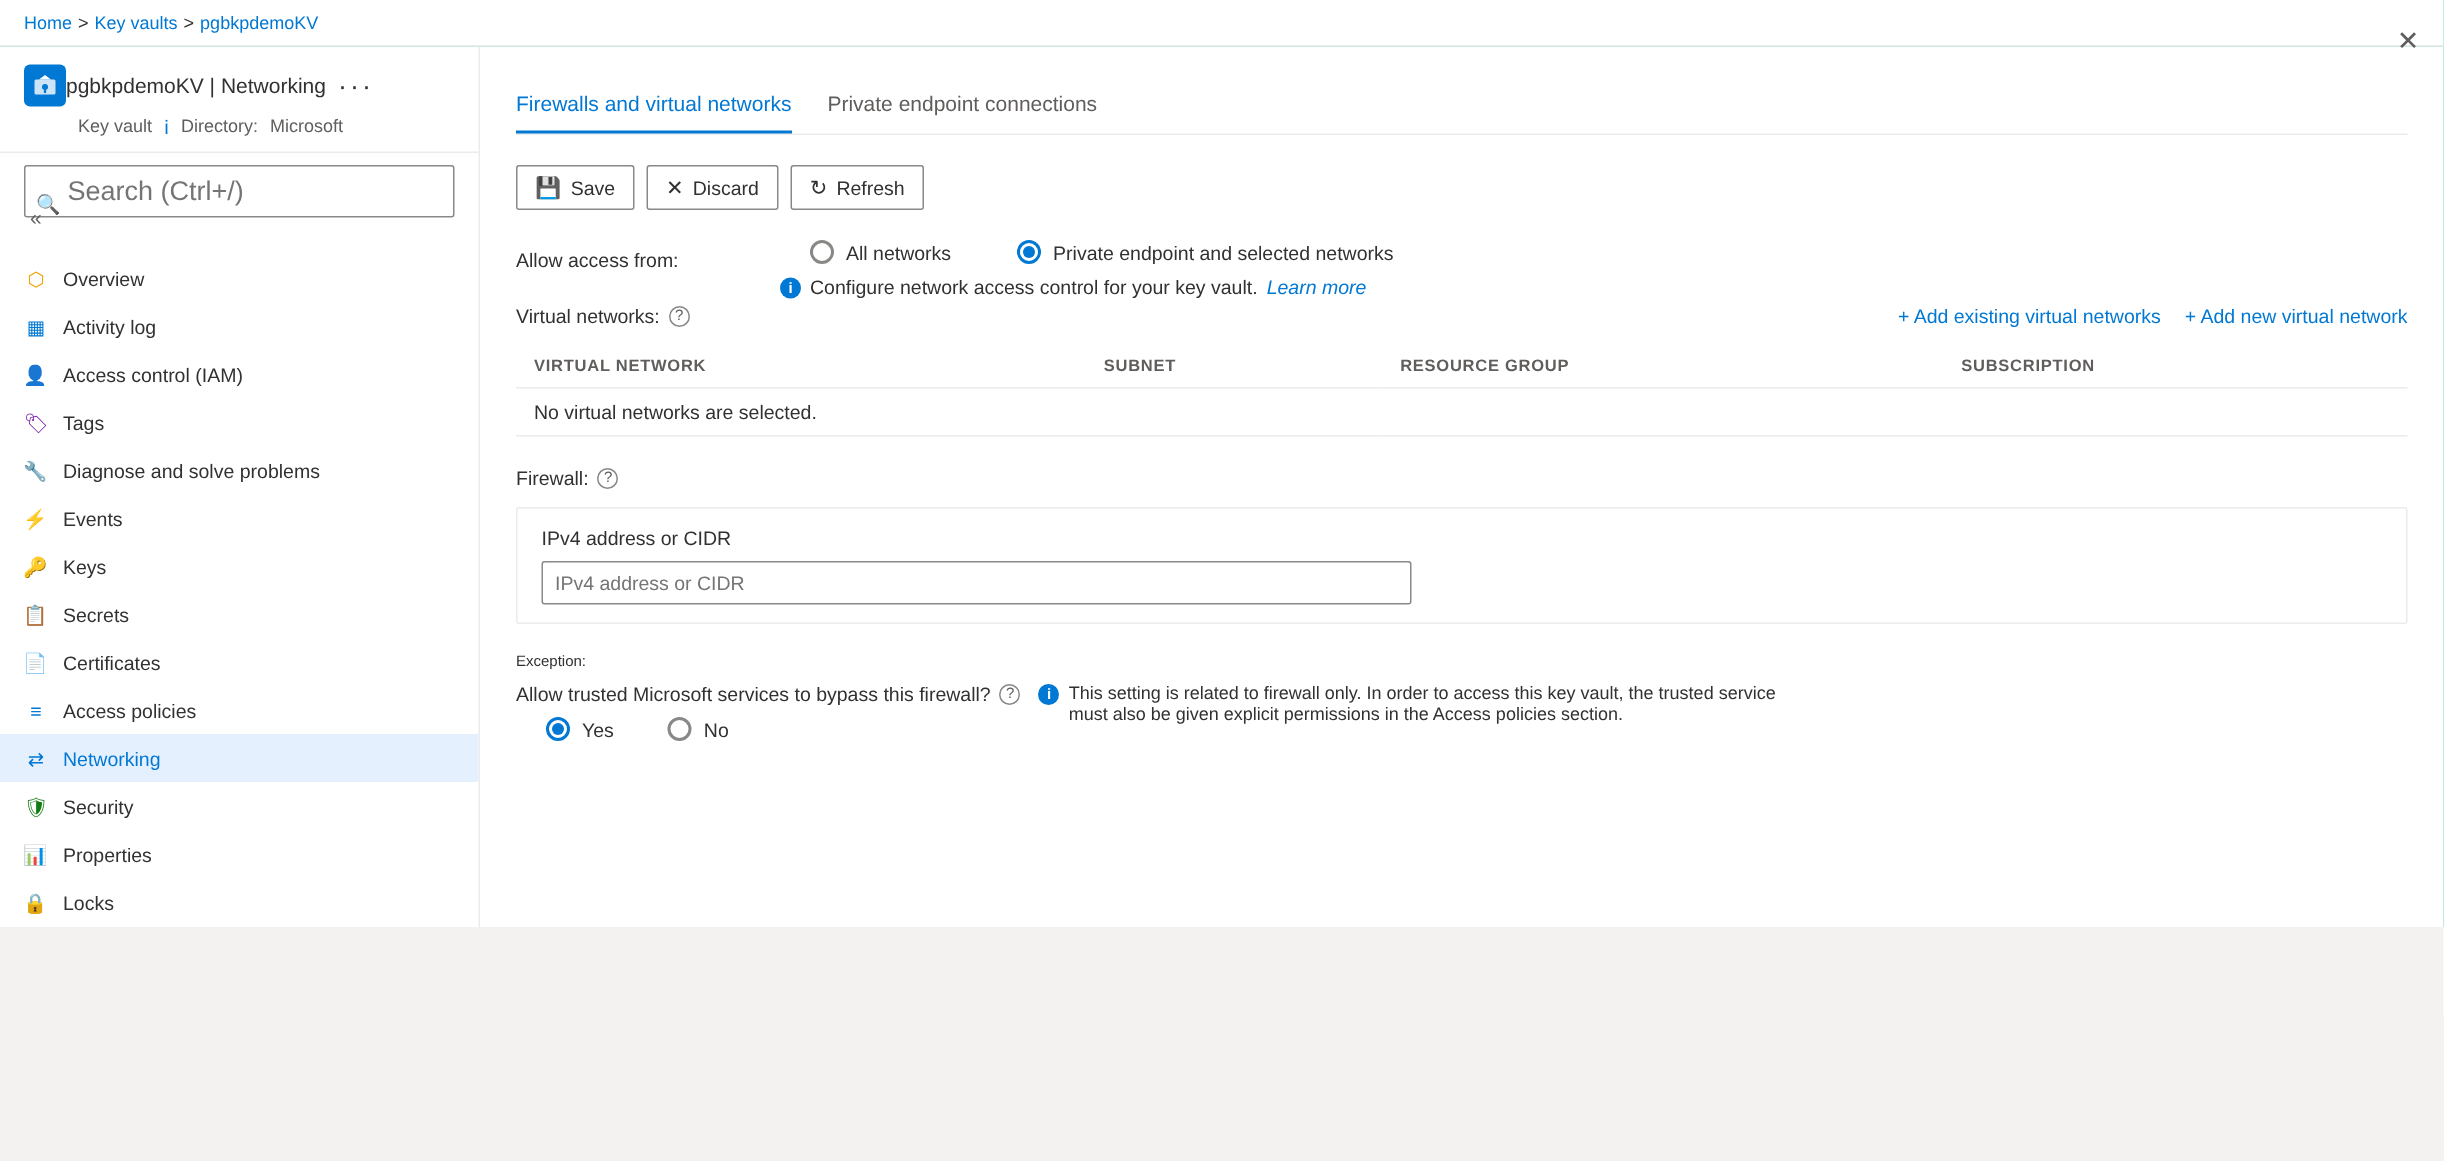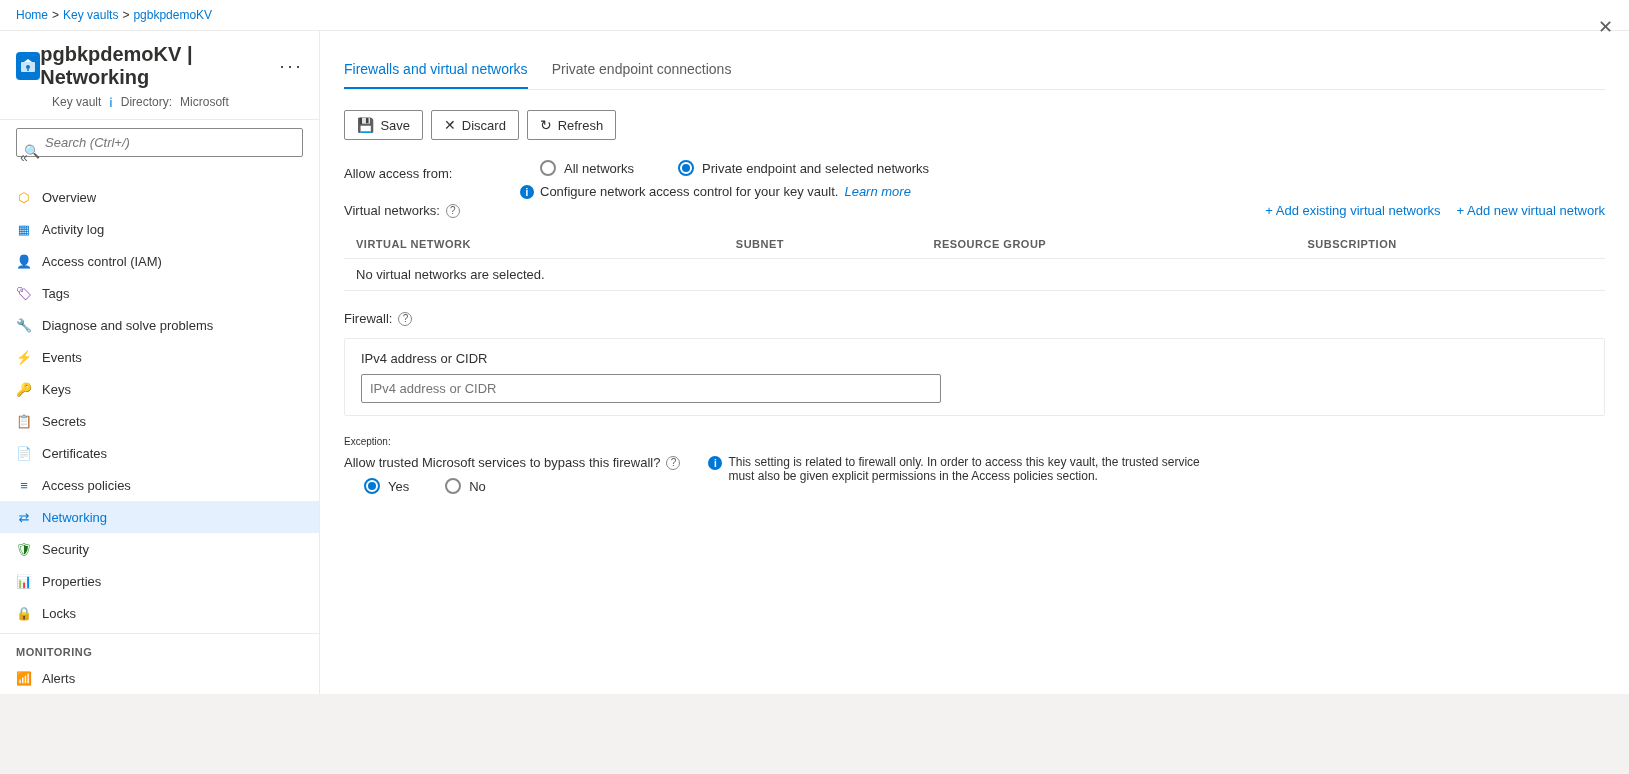--- a/index.html
+++ b/index.html
@@ -1,39 +1,39 @@
 <!DOCTYPE html>
 <html><head>
   <meta charset="utf-8">
   <style>
     * { box-sizing: border-box; margin: 0; padding: 0; }
     body { font-family: 'Segoe UI', Arial, sans-serif; font-size: 13px; background: #f3f2f1; color: #323130; }
     
-    .app-container { display: flex; flex-direction: column; height: 694px; width: 1629px; background: #14b8a6; overflow: hidden; }
+    .app-container { display: flex; flex-direction: column; height: 618px; width: 1629px; background: #14b8a6; overflow: hidden; }
     
     
     .breadcrumb { display: flex; align-items: center; padding: 8px 16px; font-size: 12px; color: #0078d4; background: #fff; border-bottom: 1px solid #edebe9; }
     .breadcrumb span { color: #323130; margin: 0 4px; }
     .breadcrumb a { color: #0078d4; text-decoration: none; cursor: pointer; }
     
     
     .main-layout { display: flex; flex: 1; overflow: hidden; }
     
     
     .sidebar { width: 320px; min-width: 320px; background: #fff; border-right: 1px solid #edebe9; display: flex; flex-direction: column; overflow: hidden; }
     
     .sidebar-header { padding: 12px 16px 8px; border-bottom: 1px solid #edebe9; }
     .resource-icon { width: 28px; height: 28px; background: #0078d4; border-radius: 4px; display: flex; align-items: center; justify-content: center; }
     .resource-icon svg { width: 20px; height: 20px; }
-    .resource-name { font-size: 20px; font-weight: 700; color: #323130; }
+    .resource-name { font-size: 14px; font-weight: 400; color: #323130; }
     .resource-subtitle { display: flex; align-items: center; gap: 8px; font-size: 12px; color: #605e5c; margin-left: 36px; }
     .resource-type { color: #605e5c; }
     
     .search-box { margin: 8px 16px; position: relative; }
-    .search-box input { width: 100%; padding: 6px 8px 6px 28px; border: 1px solid #8a8886; border-radius: 2px; font-size: 13px; color: #323130; font-style: italic; }
+    .search-box input { width: 100%; padding: 6px 8px 6px 28px; border: 1px solid #8a8886; border-radius: 2px; font-size: 18px; color: #323130; }
     .search-icon { position: absolute; left: 8px; top: 50%; transform: translateY(-50%); color: #605e5c; font-size: 13px; }
     .collapse-btn { position: absolute; right: -16px; top: 50%; transform: translateY(-50%); background: none; border: none; cursor: pointer; color: #605e5c; font-size: 16px; }
     
     .sidebar-nav { flex: 1; overflow-y: auto; padding-bottom: 8px; }
     .nav-item { display: flex; align-items: center; gap: 10px; padding: 8px 16px; cursor: pointer; color: #323130; text-decoration: none; }
     .nav-item.active { background: #e5f0ff; color: #0078d4; font-weight: 500; }
     .nav-item .nav-icon { width: 16px; height: 16px; display: flex; align-items: center; justify-content: center; flex-shrink: 0; }
     .nav-section-title { padding: 12px 16px 4px; font-size: 11px; font-weight: 600; color: #605e5c; text-transform: uppercase; letter-spacing: 0.5px; border-top: 1px solid #edebe9; margin-top: 4px; }
     
     
@@ -80,21 +80,21 @@
     
     .firewall-section { margin-top: 20px; }
     .firewall-label { display: flex; align-items: center; gap: 6px; font-size: 13px; margin-bottom: 12px; }
     .ipv4-box { border: 1px solid #edebe9; border-radius: 2px; padding: 12px 16px; margin-bottom: 20px; }
     .ipv4-title { font-size: 13px; font-weight: 500; margin-bottom: 8px; }
     .ipv4-input { width: 100%; max-width: 580px; padding: 6px 8px; border: 1px solid #8a8886; border-radius: 2px; font-size: 13px; color: #a19f9d; }
     
     
     .exception-section { margin-top: 16px; }
     .exception-label { font-size: 10px; margin-bottom: 8px; }
-    .exception-row { display: flex; align-items: flex-start; gap: 28px; }
+    .exception-row { display: flex; align-items: flex-start; gap: 12px; }
     .exception-question { font-size: 13px; color: #323130; display: flex; align-items: center; gap: 6px; min-width: 280px; }
     .exception-info { font-size: 12px; color: #323130; max-width: 500px; display: flex; align-items: flex-start; gap: 6px; }
     
     
     .info-circle { display: inline-flex; align-items: center; justify-content: center; width: 14px; height: 14px; border-radius: 50%; background: #0078d4; color: #fff; font-size: 10px; font-weight: bold; flex-shrink: 0; margin-top: 1px; }
     
     
     .help-icon { display: inline-flex; align-items: center; justify-content: center; width: 14px; height: 14px; border-radius: 50%; border: 1px solid #8a8886; color: #605e5c; font-size: 10px; cursor: pointer; }
 
     .header-row { display: flex; align-items: center; margin-bottom: 4px; }

